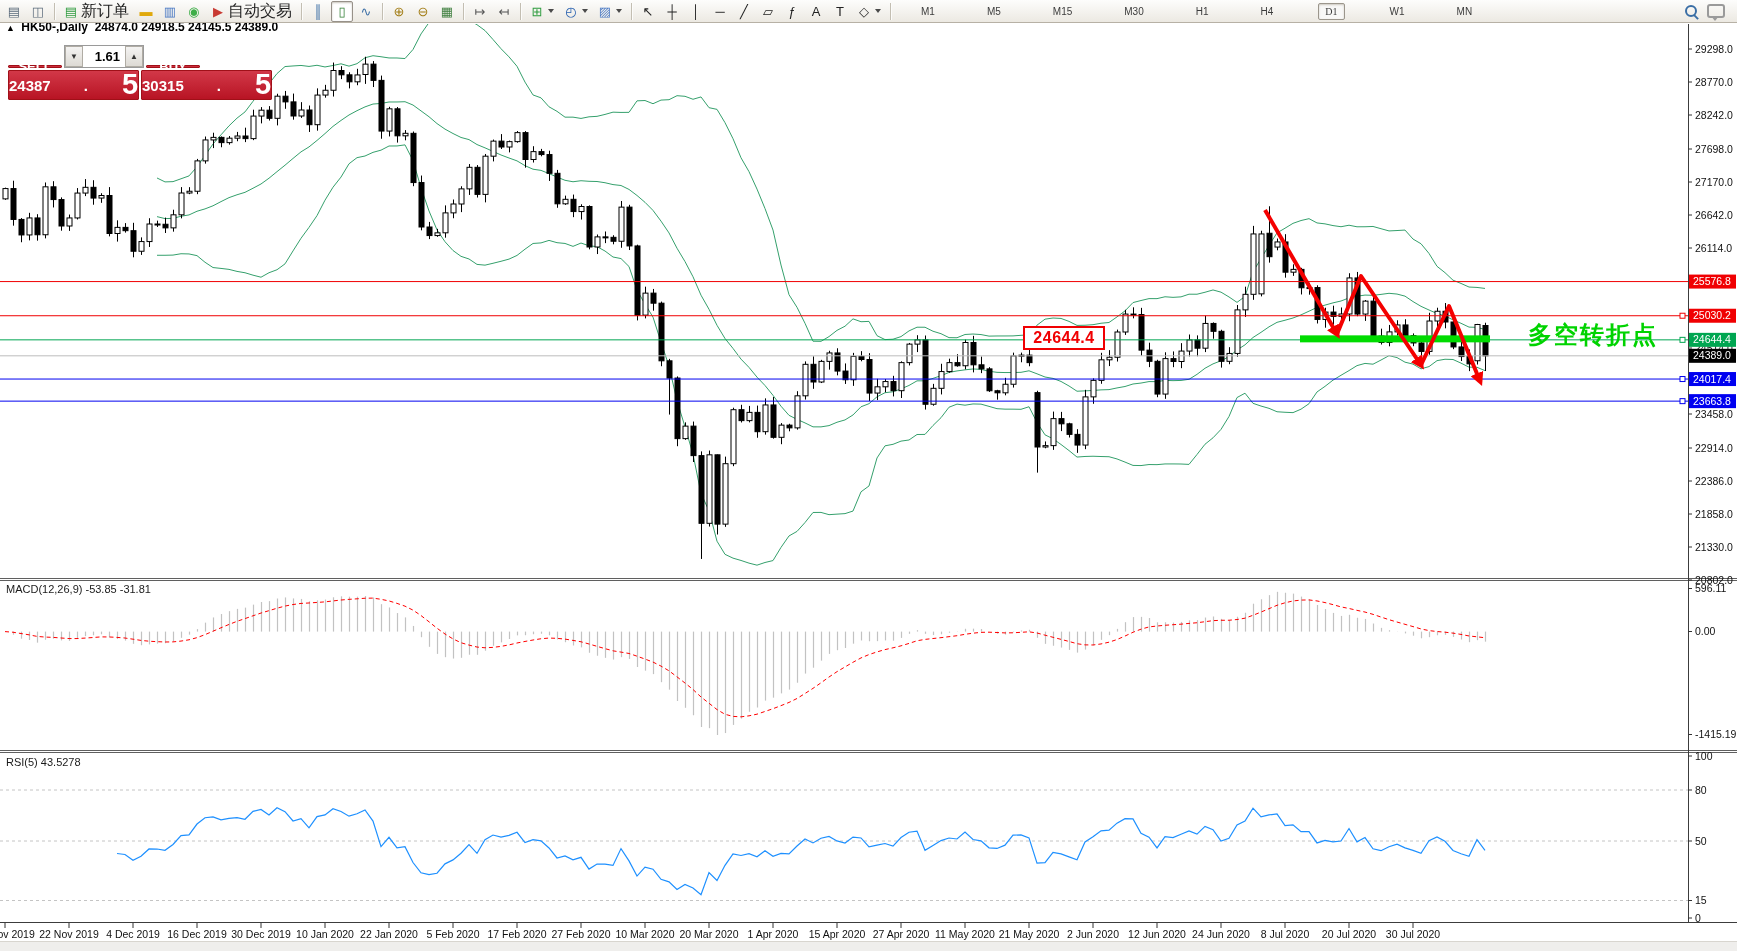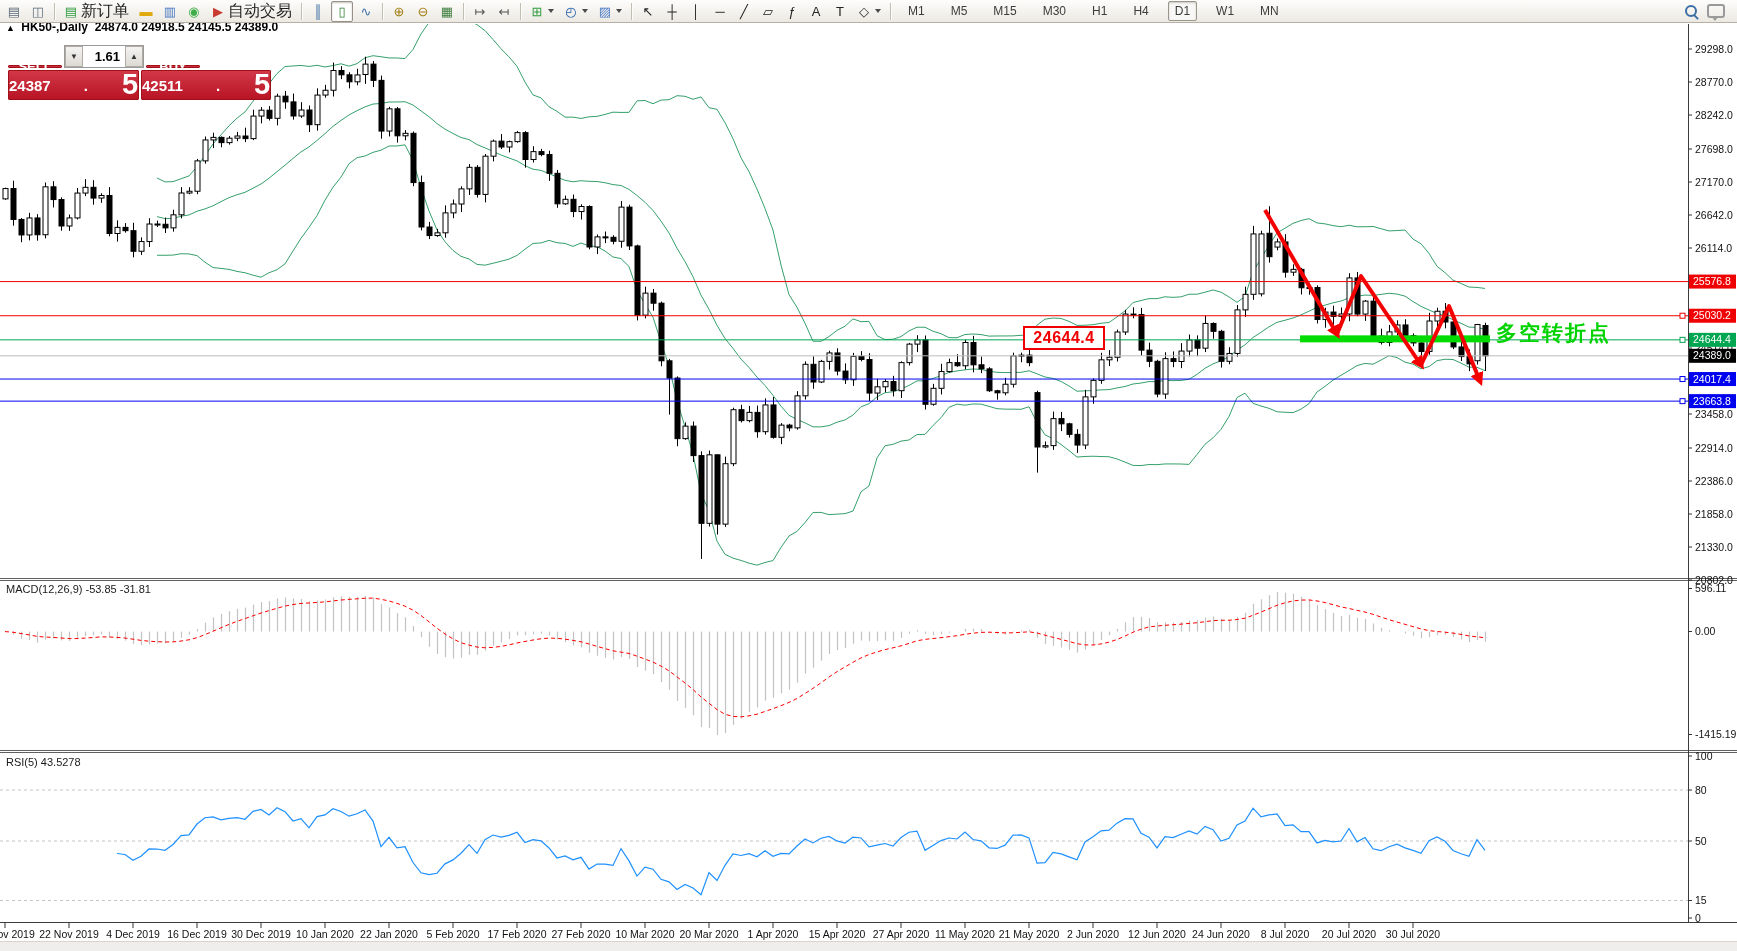--- a/index.html
+++ b/index.html
@@ -10,39 +10,39 @@
            background:linear-gradient(#fdfdfc,#ece9e2);border-bottom:1px solid #b7b1a5;
            display:flex;align-items:center;padding:0 2px;box-sizing:border-box;}
   .tbtn{display:inline-flex;align-items:center;height:19px;padding:0 3px;margin:0 1px;
         border:1px solid transparent;border-radius:2px;gap:3px;cursor:default;}
   .tbtn.active{background:#ffffff;border-color:#979189;box-shadow:inset 0 1px 2px #c9c5bd;}
   .tbtn .g{font-size:13px;line-height:13px;min-width:14px;text-align:center;color:#5a5a5a;}
   .tbtn .lbl{font-size:16px;color:#1f1f1f;white-space:nowrap;}
   .car{width:0;height:0;border-left:3px solid transparent;border-right:3px solid transparent;
        border-top:4px solid #4a4a4a;margin-left:1px;}
   .sep{width:1px;height:17px;background:#c3beb2;box-shadow:1px 0 0 #fcfcfb;margin:0 4px;}
-  .tf{font-size:12px;color:#3c3c3c;padding:2px 6px;margin:0 6px;border:1px solid transparent;border-radius:2px;}
-  .tf.active{background:#f8f8f7;border-color:#9b968c;box-shadow:inset 0 1px 2px #ccc8c0;}
+  .tf{font-size:10px;color:#3c3c3c;padding:2px 6px;margin:0 19px;border:1px solid transparent;border-radius:2px;}
+  .tf.active{background:#f8f8f7;border-color:#9b968c;box-shadow:inset 0 1px 2px #ccc8c0;font-family:Liberation Serif, serif;}
   .spacer{flex:1;}
   .magic{position:relative;width:13px;height:13px;margin:0 7px 0 2px;}
   .magic i{position:absolute;left:0;top:0;width:8px;height:8px;border:2px solid #3a6ea5;border-radius:50%;}
   .magic b{position:absolute;width:6px;height:2px;background:#3a6ea5;right:-1px;bottom:0;transform:rotate(45deg);}
   .chatic{position:relative;width:14px;height:10px;border:2px solid #9a9a9a;border-radius:3px;margin:0 10px 0 2px;}
   .chatic:after{content:"";position:absolute;left:2px;bottom:-5px;width:0;height:0;
       border-left:4px solid transparent;border-right:4px solid transparent;border-top:5px solid #9a9a9a;}
   
   #chartsvg{position:absolute;left:0;top:0;z-index:1;}
   .symbol-title{position:absolute;left:6px;top:20px;z-index:6;font-size:12px;font-weight:bold;color:#000;}
   .symbol-title .tri{font-size:9px;margin-right:3px;}
   .ind-label{position:absolute;left:6px;z-index:6;font-size:11px;color:#1a1a1a;}
   #macdLabel{top:583px;} #rsiLabel{top:756px;}
   .price-box{position:absolute;left:1023px;top:326px;width:78px;height:20px;z-index:7;
              border:2px solid #f00002;background:#fff;color:#f00002;font-size:16px;font-weight:bold;
              text-align:center;line-height:20px;letter-spacing:0.5px;}
-  .cn-note{position:absolute;left:1496px;top:319px;z-index:7;font-size:21px;font-weight:bold;
+  .cn-note{position:absolute;left:1528px;top:319px;z-index:7;font-size:24px;font-weight:bold;
            color:#00d300;white-space:nowrap;letter-spacing:2px;}
   
   .ocw{position:absolute;left:8px;top:45px;width:192px;z-index:10;font-weight:bold;}
   .ocw-row1{display:flex;height:23px;gap:2px;}
   .btn-red{background:linear-gradient(#d94050,#c01828);color:#fff;border:1px solid #a01018;
            display:flex;align-items:center;justify-content:center;font-size:13px;border-radius:1px;margin-top:20px;}
   .ocw-sell,.ocw-buy{width:52px;}
   .ocw-vol{flex:1;display:flex;background:#fff;border:1px solid #9a9a9a;}
   .volbtn{width:16px;background:linear-gradient(#f4f3f2,#dddad4);border:1px solid #b0aca4;
           display:flex;align-items:center;justify-content:center;}
@@ -918,21 +918,21 @@
       </div>
       <div class="btn-red ocw-buy">BUY</div>
     </div>
     <div class="ocw-row2">
       <div class="bigpx">
         <span class="small">24387</span>
           <span class="small">.</span>
           <span class="big">5</span>
       </div>
       <div class="bigpx">
-        <span class="small">42511</span>
+        <span class="small">30315</span>
           <span class="small">.</span>
           <span class="big">5</span>
       </div>
     </div>
   </div>
 
   <div class="bottstrip"></div>
 </div>
 
 </body></html>

